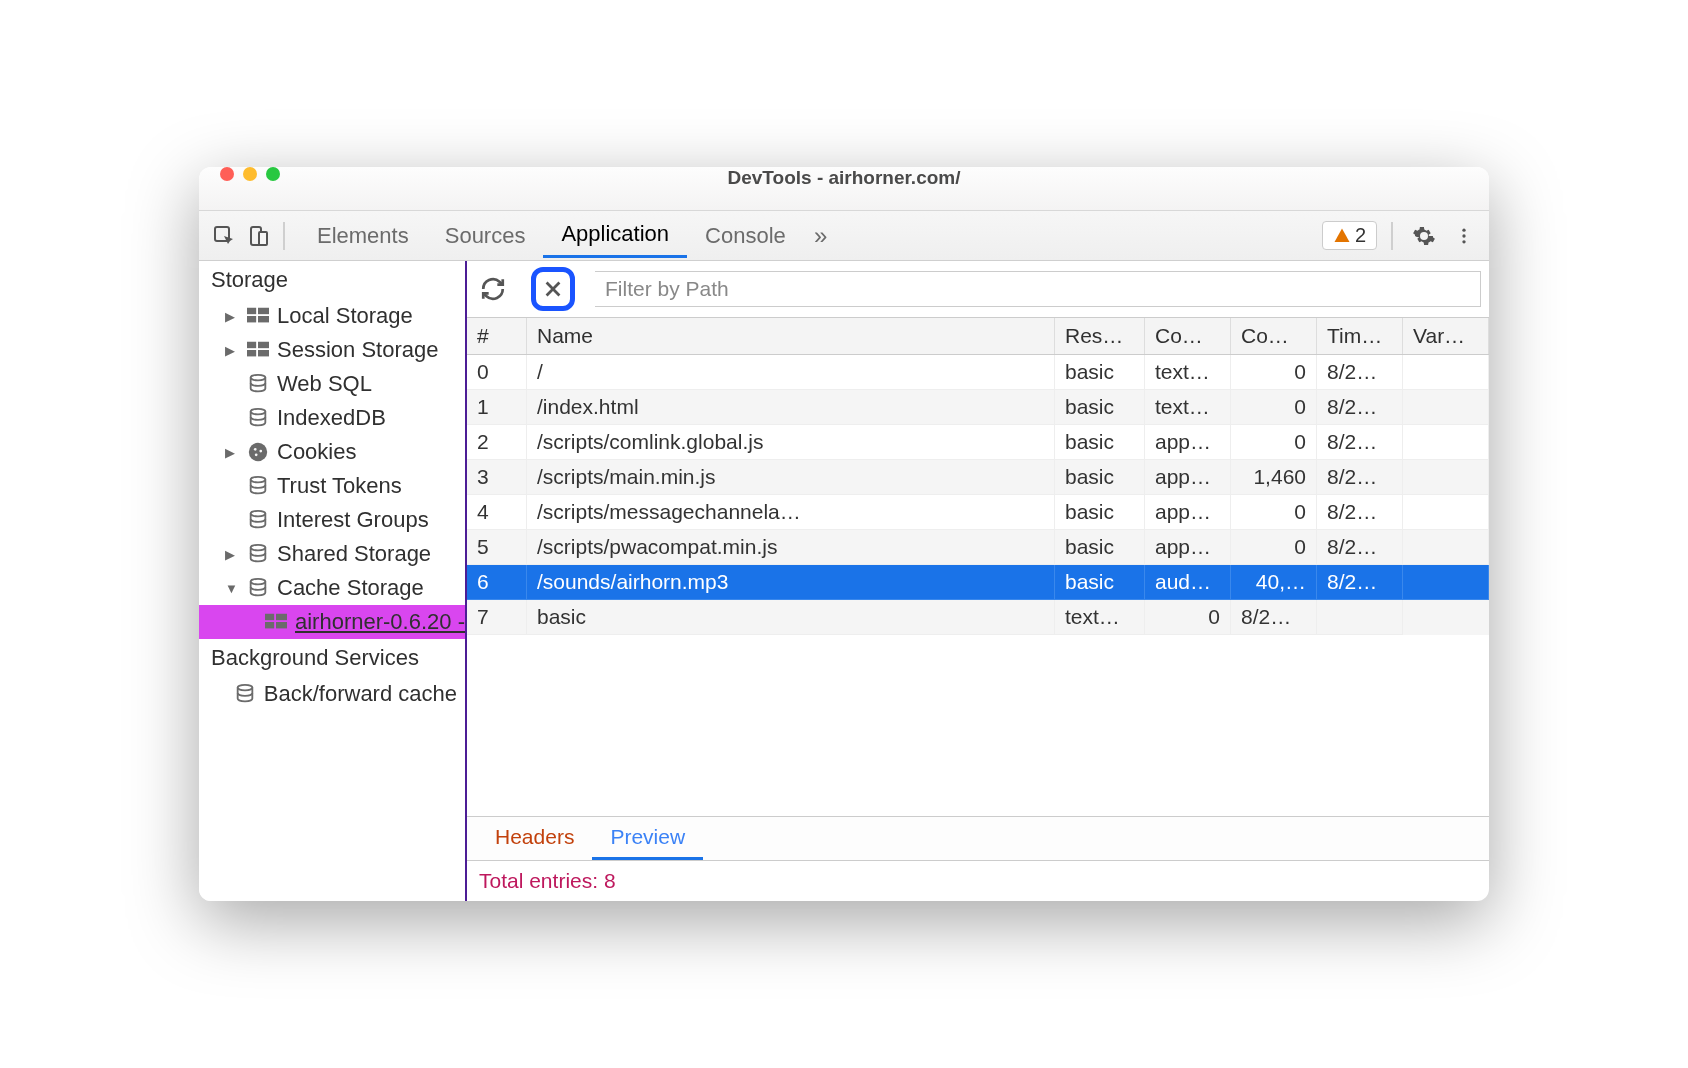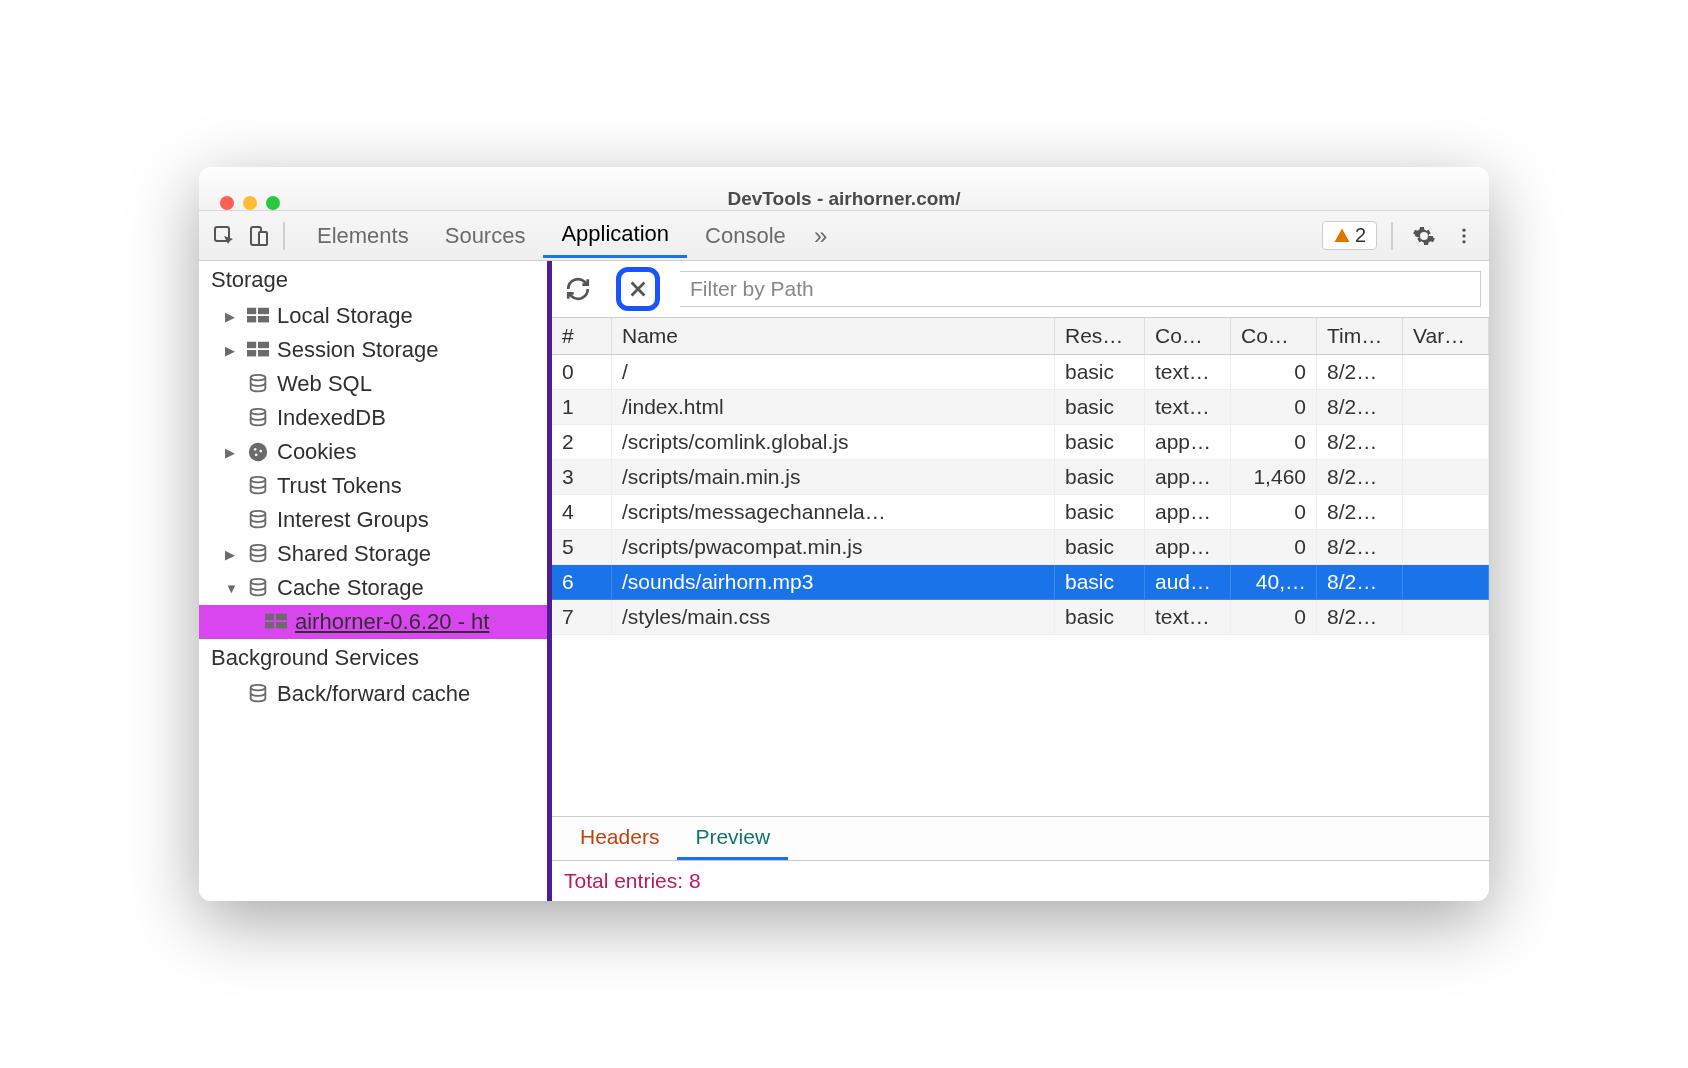--- a/index.html
+++ b/index.html
@@ -18,21 +18,21 @@
   border-radius: 12px;
   box-shadow: 0 20px 70px rgba(0,0,0,0.35);
   overflow: hidden;
   font-size: 21px;
   color: #333;
 }
 .titlebar {
   height: 44px;
   background: linear-gradient(#fdfdfd, #f4f3f3);
   display: flex;
-  align-items: flex-end;
+  align-items: flex-start;
   padding: 0 21px;
   border-bottom: 1px solid #d8d8d8;
   position: relative;
 }
 .traffic-lights { display: flex; gap: 9px; }
 .tl { width: 14px; height: 14px; border-radius: 50%; }
 .tl.red { background:#ff5f57; }
 .tl.yellow { background:#febc2e; }
 .tl.green { background:#28c840; }
 .title {
@@ -61,21 +61,21 @@
 .tab.active { color: #000; border-bottom: 3px solid #1a73e8; }
 .toolbar-right { margin-left:auto; display:flex; align-items:center; gap:6px; }
 .warn-badge {
   display:flex; align-items:center; gap:4px;
   background:#fff; border:1px solid #ccc; border-radius:4px;
   padding: 2px 10px; font-size: 20px; color:#333;
 }
 .warn-badge svg { color:#e37400; }
 .body { display:flex; height: 640px; }
 .sidebar {
-  width: 353px; border-right: 5px solid #4c1d95;
+  width: 268px; border-right: 2px solid #4c1d95;
   overflow: hidden; background:#fff;
 }
 .sidebar-section-title {
   padding: 6px 12px 6px 12px; font-size: 22px; color:#303030;
 }
 .tree-item {
   display:flex; align-items:center; gap:8px;
   padding: 4px 8px 4px 22px; font-size: 22px; color:#303030;
   white-space: nowrap; overflow: hidden; cursor: pointer;
 }
@@ -126,21 +126,21 @@
 .trow.selected { background:#1a73e8; color:#fff; }
 .trow.selected .td { border-right-color:#3a88ec; border-bottom-color:#3a88ec; }
 .trow .td.num { text-align:right; }
 .bottom-tabs {
   border-top:1px solid #ccc; border-bottom:1px solid #ccc;
   display:flex; padding: 0 10px; background:#fdfdfd;
 }
 .btab {
   padding: 8px 18px; color:#c2410c; font-size:21px; cursor:pointer;
 }
-.btab.active { color:#0f766e; border-bottom:3px solid #1a73e8; }
+.btab.active { color:#3b82f6; border-bottom:3px solid #1a73e8; }
 .status {
   padding: 8px 12px; color:#be185d; font-size:21px; border-top: none;
 }
 svg { display:block; }
 </style>
 </head>
 <body>
 
 <div class="window">
   <div class="titlebar">
@@ -415,21 +415,20 @@
               <div class="td">6</div>
               <div class="td">/sounds/airhorn.mp3</div>
               <div class="td">basic</div>
               <div class="td">aud…</div>
               <div class="td num">40,…</div>
               <div class="td">8/2…</div>
               <div class="td"></div>
             </div>
             <div class="trow alt">
               <div class="td">7</div>
-              <div class="td">/styles/main.css</div>
               <div class="td">basic</div>
               <div class="td">text…</div>
               <div class="td num">0</div>
               <div class="td">8/2…</div>
               <div class="td"></div>
             </div>
           </div>
       </div>
 
       <div class="bottom-tabs" id="detail-tabs">

